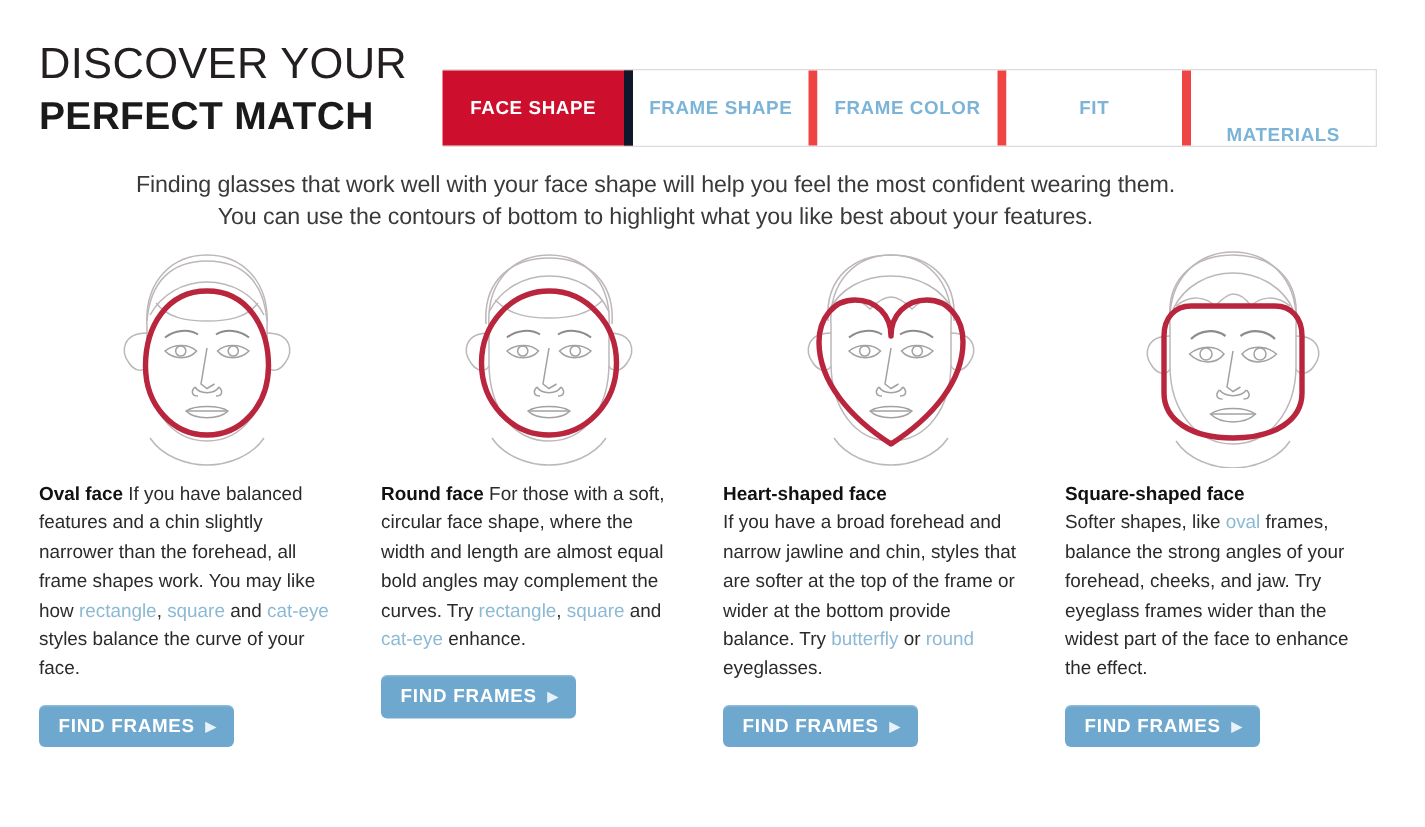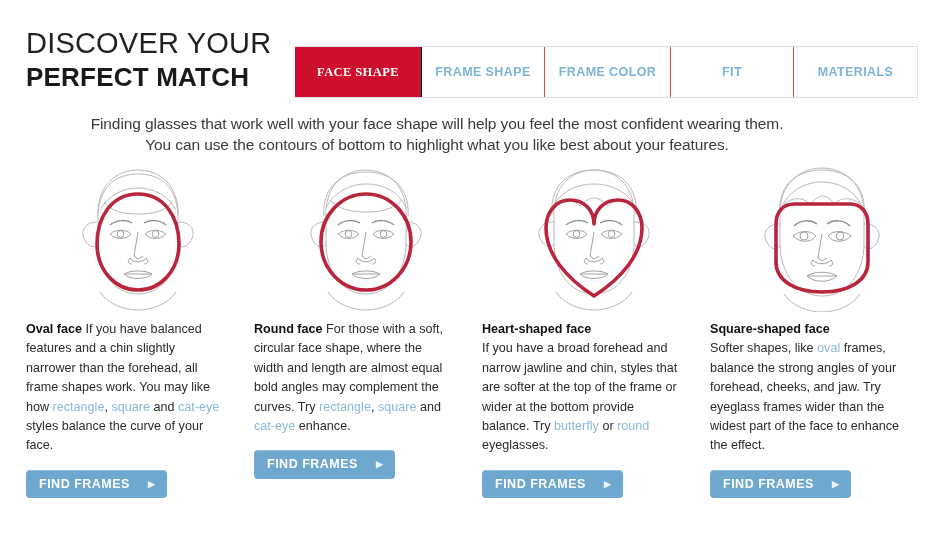--- a/index.html
+++ b/index.html
@@ -58,42 +58,41 @@
     border: 1px solid #dcdcdc;
     border-left: none;
     box-sizing: border-box;
     background: #ffffff;
   }
   .tab {
     display: flex;
     align-items: center;
     justify-content: center;
     box-sizing: border-box;
-    border-right: 1px solid #ef4444;
+    border-right: 6px solid #ef4444;
     font-size: 12.5px;
     font-weight: 700;
     letter-spacing: 0.4px;
     color: #7bb4d6;
     background: #ffffff;
     height: 100%;
     cursor: pointer;
     user-select: none;
   }
   .tab:last-child { border-right: none; }
   .tab.active {
     background: #ce0e2d;
     color: #ffffff;
-    border-right: 1px solid #0f172a;
-    font-family: Liberation Serif, serif;
+    border-right: 6px solid #0f172a;
   }
   .tab-w1 { width: 127px; }
   .tab-w2 { width: 123px; }
   .tab-w3 { width: 126px; }
   .tab-w4 { width: 123px; }
-  .tab-w5 { width: 123px; }
+  .tab-w5 { width: 123px; align-items: flex-end; }
 
   
   .subtitle {
     position: absolute;
     left: 0;
     top: 113px;
     width: 874px;
     text-align: center;
     font-family: "Liberation Sans", sans-serif;
     font-size: 15.5px;
@@ -140,21 +139,21 @@
     color: #111111;
   }
   .lnk {
     color: #8cb9d4;
   }
 
   .btn {
     margin-top: 14px;
     display: inline-flex;
     align-items: center;
-    gap: 18px;
+    gap: 7px;
     background: #6fa8cf;
     color: #ffffff;
     font-size: 12.5px;
     font-weight: 700;
     letter-spacing: 0.5px;
     padding: 8px 12px 8px 13px;
     border-radius: 4px;
     border: none;
     cursor: pointer;
     font-family: "Liberation Sans", sans-serif;

